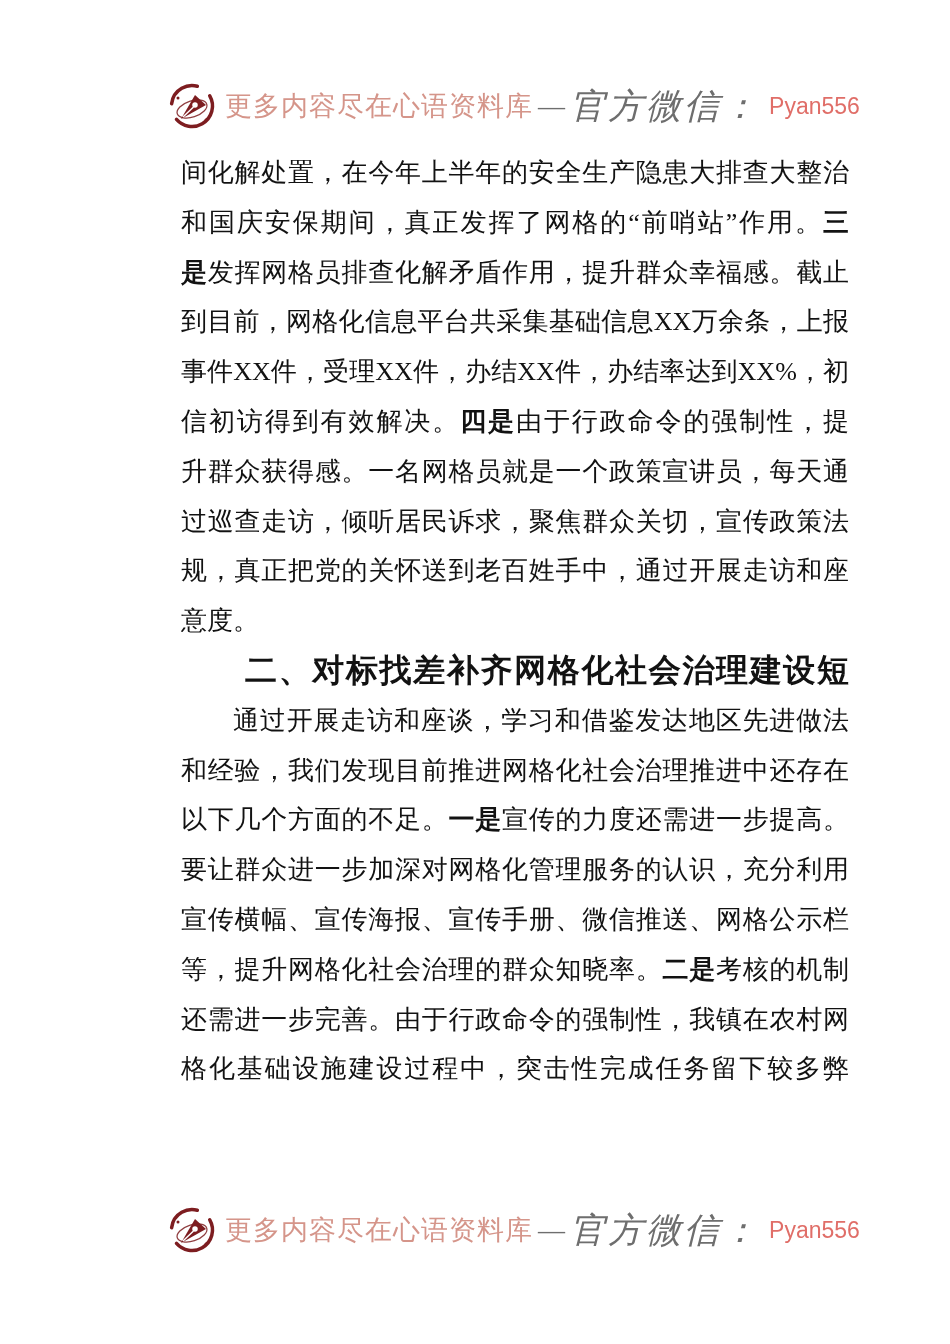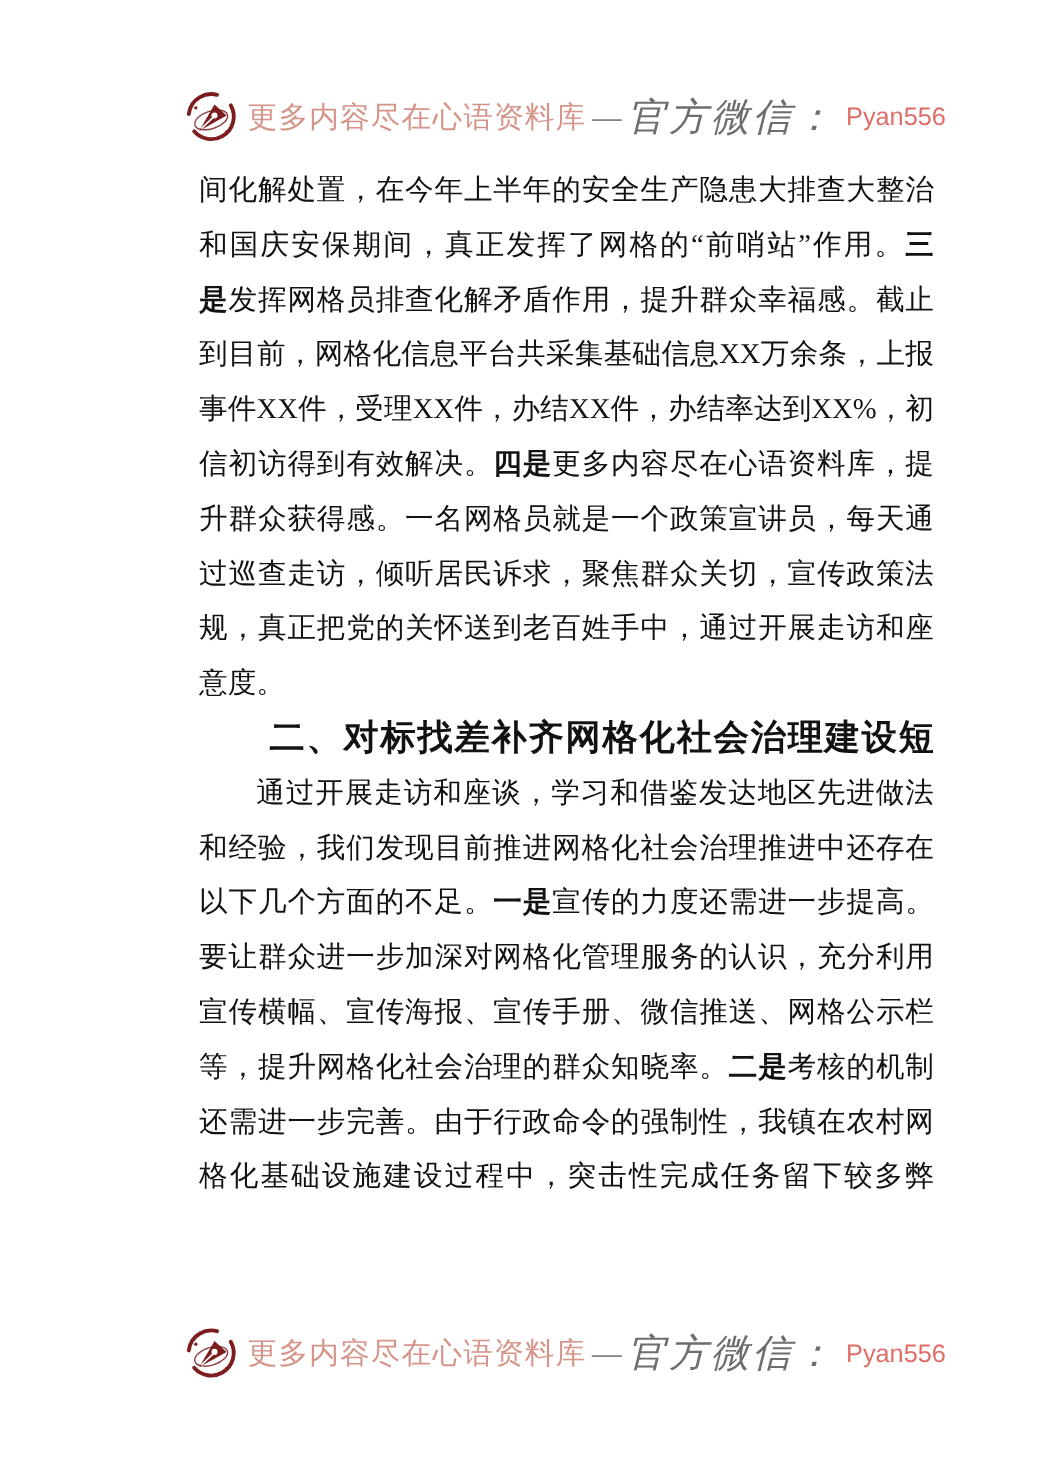--- a/index.html
+++ b/index.html
@@ -81,21 +81,21 @@
     <span class="wm-label">官方微信：</span>
     <span class="wm-id">Pyan556</span>
   </div>
 
   <div class="body-text" id="doc-lines">
       <div class="line"><span>间化解处置，在今年上半年的安全生产隐患大排查大整治</span></div>
       <div class="line"><span>和国庆安保期间，真正发挥了网格的“前哨站”作用。</span><span class="bold">三</span></div>
       <div class="line"><span class="bold">是</span><span>发挥网格员排查化解矛盾作用，提升群众幸福感。截止</span></div>
       <div class="line"><span>到目前，网格化信息平台共采集基础信息XX万余条，上报</span></div>
       <div class="line"><span>事件XX件，受理XX件，办结XX件，办结率达到XX%，初</span></div>
-      <div class="line"><span>信初访得到有效解决。</span><span class="bold">四是</span><span>更多内容尽在心语资料库，提</span></div>
+      <div class="line"><span>信初访得到有效解决。</span><span class="bold">四是</span><span>由于行政命令的强制性，提</span></div>
       <div class="line"><span>升群众获得感。一名网格员就是一个政策宣讲员，每天通</span></div>
       <div class="line"><span>过巡查走访，倾听居民诉求，聚焦群众关切，宣传政策法</span></div>
       <div class="line"><span>规，真正把党的关怀送到老百姓手中，通过开展走访和座谈</span></div>
       <div class="line no-justify"><span>意度。</span></div>
       <div class="line heading"><span>二、对标找差补齐网格化社会治理建设短板</span></div>
       <div class="line indent"><span>通过开展走访和座谈，学习和借鉴发达地区先进做法</span></div>
       <div class="line"><span>和经验，我们发现目前推进网格化社会治理推进中还存在</span></div>
       <div class="line"><span>以下几个方面的不足。</span><span class="bold">一是</span><span>宣传的力度还需进一步提高。</span></div>
       <div class="line"><span>要让群众进一步加深对网格化管理服务的认识，充分利用</span></div>
       <div class="line"><span>宣传横幅、宣传海报、宣传手册、微信推送、网格公示栏</span></div>

